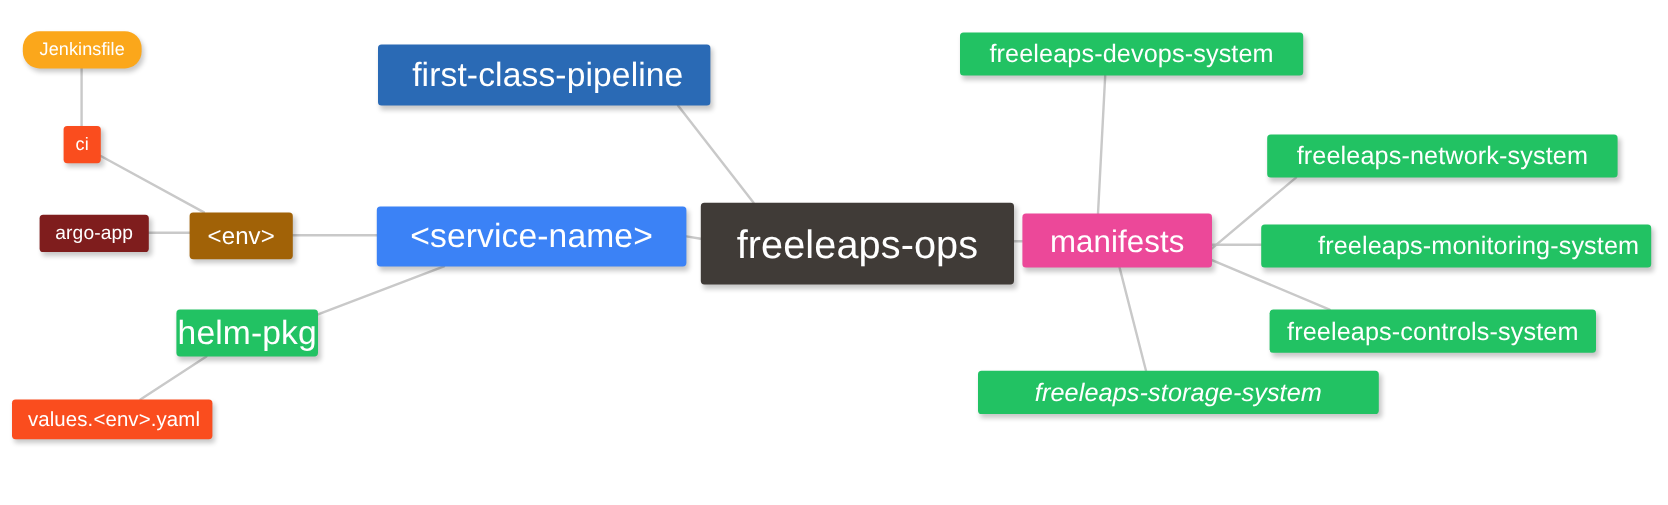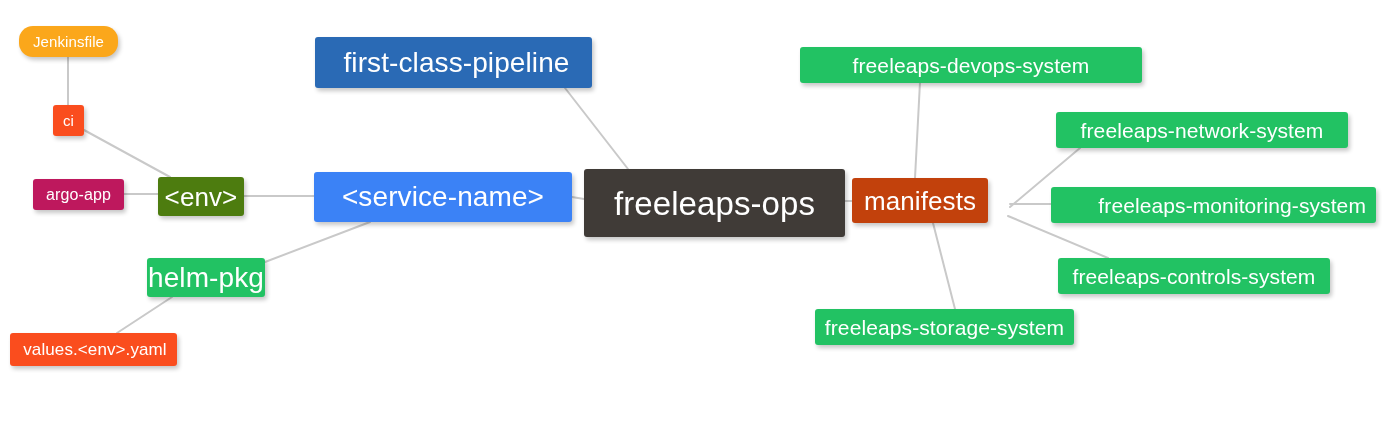--- a/index.html
+++ b/index.html
@@ -69,50 +69,50 @@
   <div id="node-layer">
       <div class="node" style="left: 584px; top: 169px; width: 261px; height: 68px; background: rgb(64, 59, 55); font-size: 33px;">
         <span class="node-label">freeleaps-ops</span>
       </div>
       <div class="node" style="left: 314px; top: 172px; width: 258px; height: 50px; background: #3b82f6; font-size: 28px;">
         <span class="node-label">&lt;service-name&gt;</span>
       </div>
       <div class="node" style="left: 315px; top: 37px; width: 277px; height: 51px; background: rgb(42, 106, 181); font-size: 28px; padding-left: 16px;">
         <span class="node-label">first-class-pipeline</span>
       </div>
-      <div class="node" style="left: 852px; top: 178px; width: 136px; height: 45px; background: #c2410c; font-size: 26px;">
+      <div class="node" style="left: 852px; top: 178px; width: 158px; height: 45px; background: #ec4899; font-size: 26px;">
         <span class="node-label">manifests</span>
       </div>
-      <div class="node" style="left: 158px; top: 177px; width: 86px; height: 39px; background: #4d7c0f; font-size: 26px;">
+      <div class="node" style="left: 158px; top: 177px; width: 86px; height: 39px; background: #a16207; font-size: 20px;">
         <span class="node-label">&lt;env&gt;</span>
       </div>
       <div class="node" style="left: 147px; top: 258px; width: 118px; height: 39px; background: rgb(34, 194, 99); font-size: 28px;">
         <span class="node-label">helm-pkg</span>
       </div>
       <div class="node" style="left: 19px; top: 26px; width: 99px; height: 31px; background: rgb(251, 167, 27); font-size: 15px; border-radius: 14px;">
         <span class="node-label">Jenkinsfile</span>
       </div>
       <div class="node" style="left: 53px; top: 105px; width: 31px; height: 31px; background: rgb(250, 77, 30); font-size: 15px;">
         <span class="node-label">ci</span>
       </div>
-      <div class="node" style="left: 33px; top: 179px; width: 91px; height: 31px; background: #be185d; font-size: 16px;">
+      <div class="node" style="left: 33px; top: 179px; width: 91px; height: 31px; background: #7f1d1d; font-size: 16px;">
         <span class="node-label">argo-app</span>
       </div>
       <div class="node" style="left: 10px; top: 333px; width: 167px; height: 33px; background: rgb(250, 77, 30); font-size: 17px; padding-left: 13px;">
         <span class="node-label">values.&lt;env&gt;.yaml</span>
       </div>
-      <div class="node" style="left: 800px; top: 27px; width: 342px; height: 36px; background: rgb(34, 194, 99); font-size: 21px; margin-top: 20px;">
+      <div class="node" style="left: 800px; top: 27px; width: 286px; height: 36px; background: rgb(34, 194, 99); font-size: 21px;">
         <span class="node-label">freeleaps-devops-system</span>
       </div>
       <div class="node" style="left: 1056px; top: 112px; width: 292px; height: 36px; background: rgb(34, 194, 99); font-size: 21px;">
         <span class="node-label">freeleaps-network-system</span>
       </div>
       <div class="node" style="left: 1051px; top: 187px; width: 325px; height: 36px; background: rgb(34, 194, 99); font-size: 21px; justify-content: flex-end;">
         <span class="node-label">freeleaps-monitoring-system</span>
       </div>
       <div class="node" style="left: 1058px; top: 258px; width: 272px; height: 36px; background: rgb(34, 194, 99); font-size: 21px;">
         <span class="node-label">freeleaps-controls-system</span>
       </div>
-      <div class="node" style="left: 815px; top: 309px; width: 259px; height: 36px; background: rgb(34, 194, 99); font-size: 21px;">
+      <div class="node" style="left: 815px; top: 309px; width: 334px; height: 36px; background: rgb(34, 194, 99); font-size: 21px; font-style: italic;">
         <span class="node-label">freeleaps-storage-system</span>
       </div>
     </div>
 </div>
 
 </body></html>

